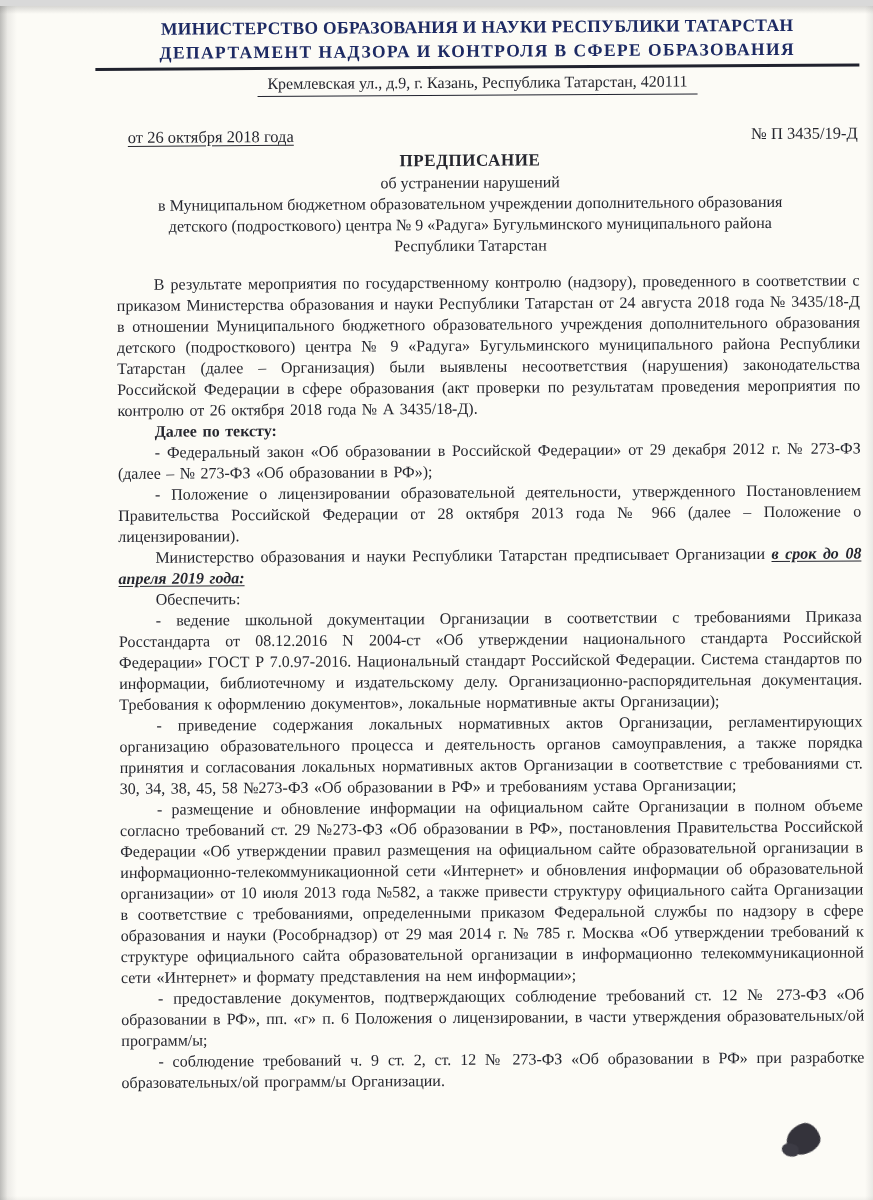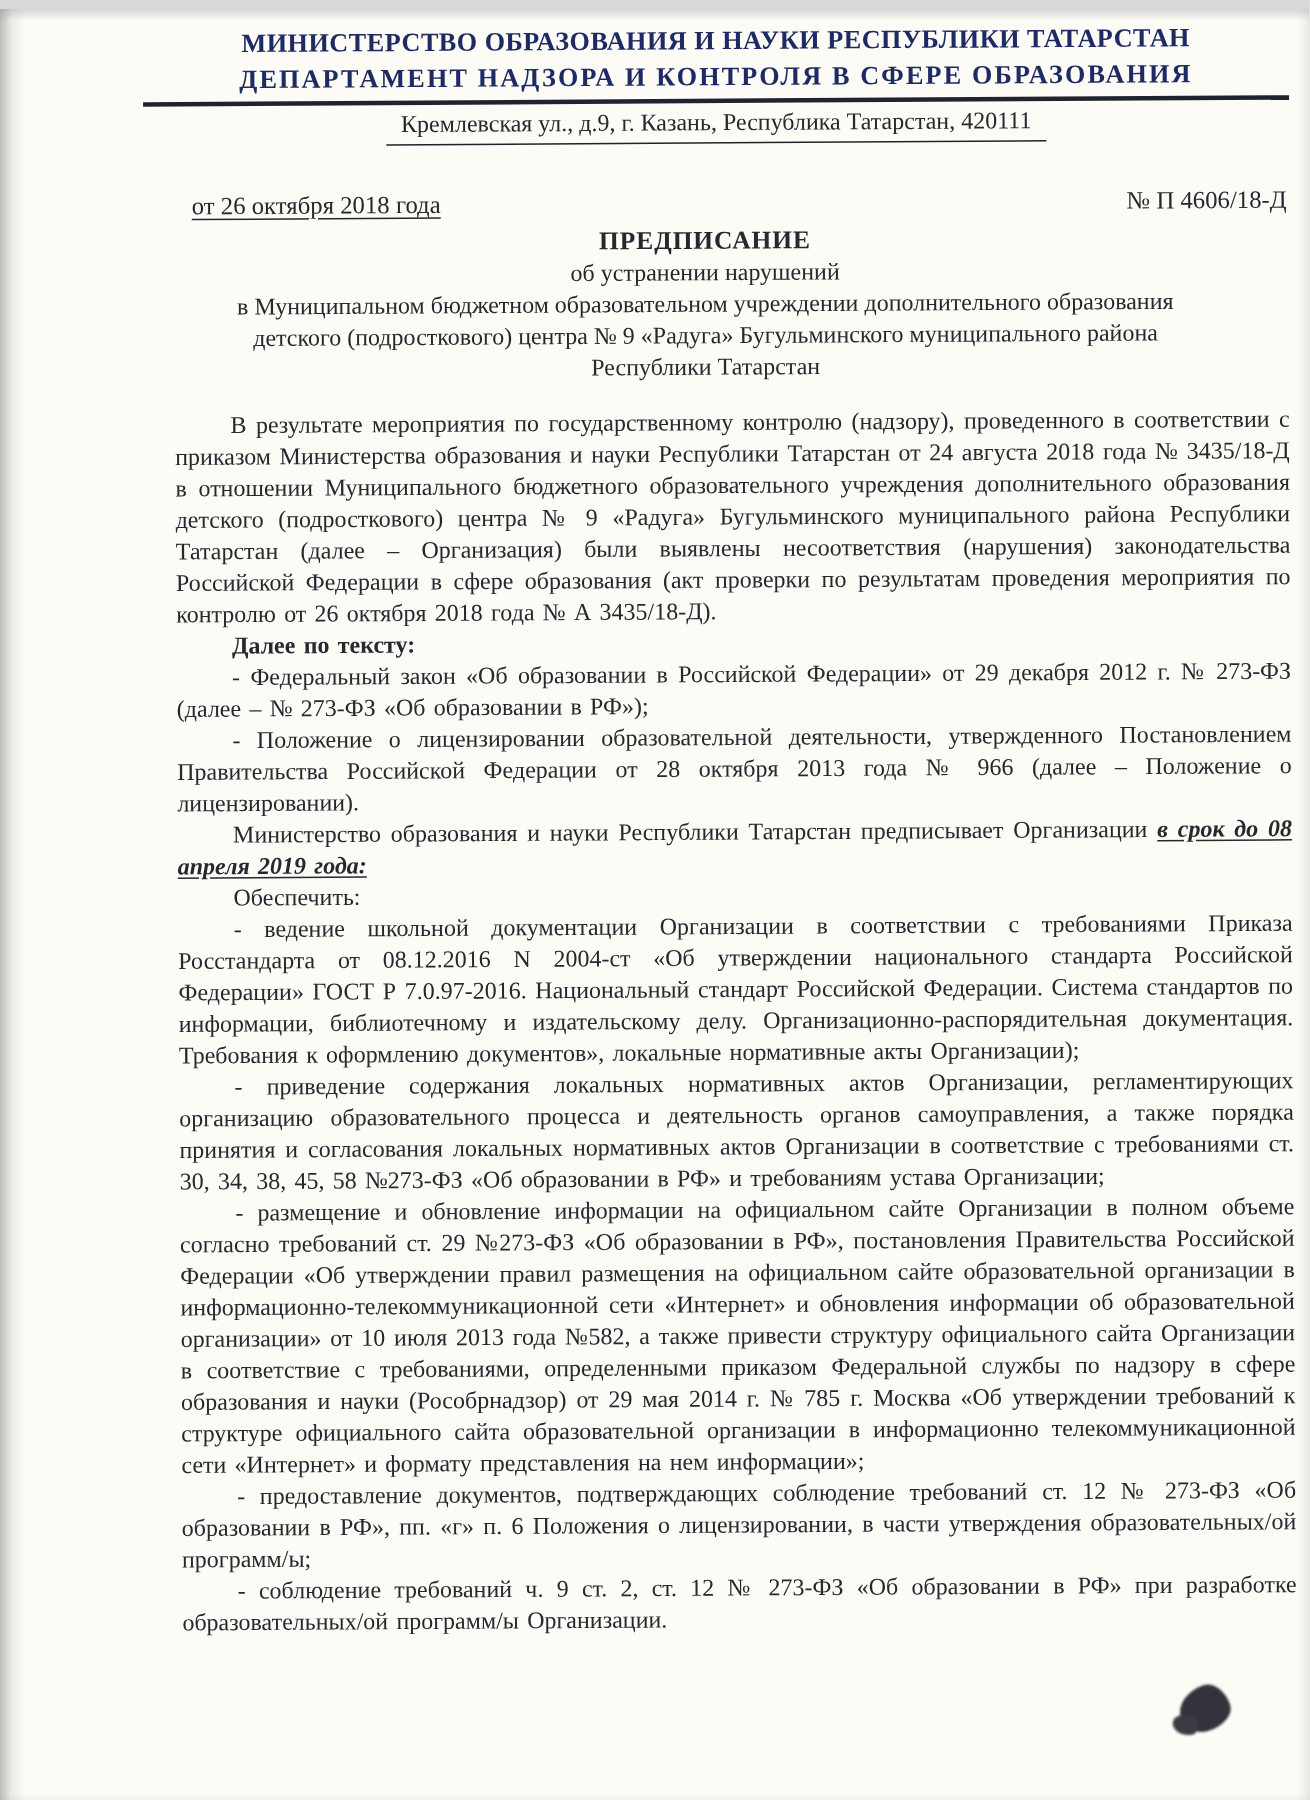--- a/index.html
+++ b/index.html
@@ -130,21 +130,21 @@
       <div class="h1">МИНИСТЕРСТВО ОБРАЗОВАНИЯ И НАУКИ РЕСПУБЛИКИ ТАТАРСТАН</div>
       <div class="h2">ДЕПАРТАМЕНТ НАДЗОРА И КОНТРОЛЯ В СФЕРЕ ОБРАЗОВАНИЯ</div>
     </div>
     <div class="header-rule"></div>
     <div class="address-wrap">
       <span class="address">Кремлевская ул., д.9, г. Казань, Республика Татарстан, 420111</span>
     </div>
 
     <div class="meta">
       <span class="date">от 26 октября 2018 года</span>
-      <span class="number">№ П 4606/18-Д</span>
+      <span class="number">№ П 3435/19-Д</span>
     </div>
 
     <div class="title">
       <div class="title-main">ПРЕДПИСАНИЕ</div>
       <div class="title-sub1">об устранении нарушений</div>
       <div>в Муниципальном бюджетном образовательном учреждении дополнительного образования</div>
       <div>детского (подросткового) центра № 9 «Радуга» Бугульминского муниципального района</div>
       <div>Республики Татарстан</div>
     </div>
 

